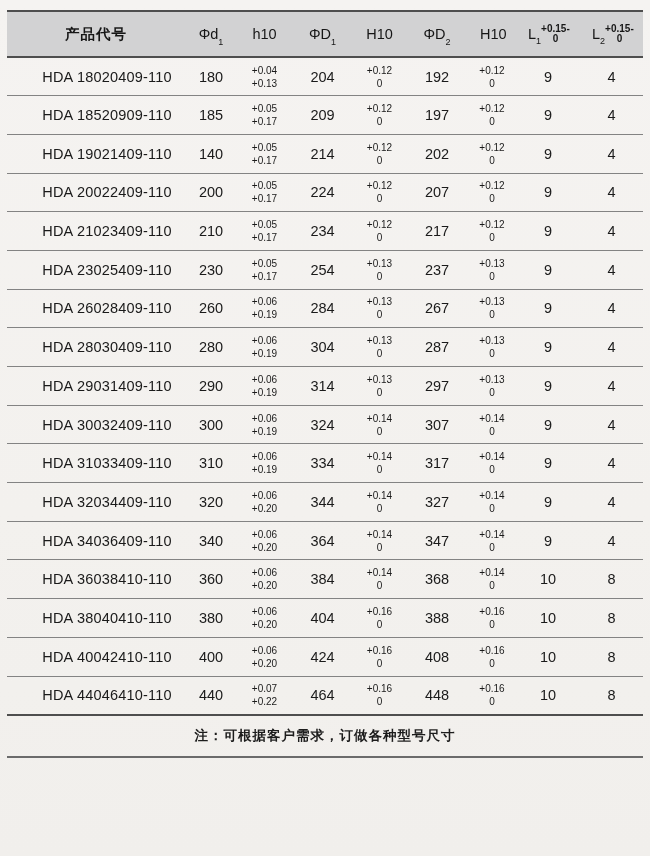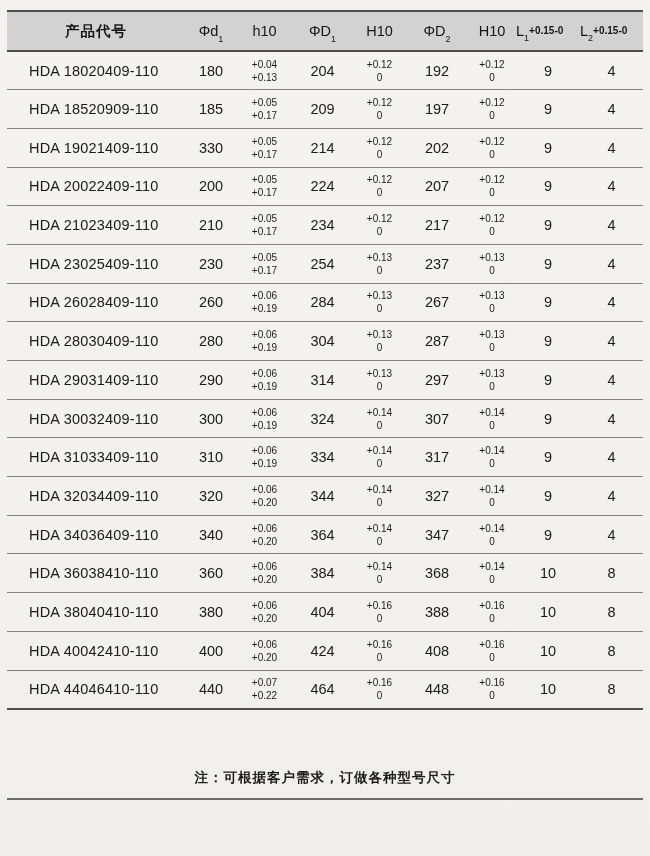--- a/index.html
+++ b/index.html
@@ -30,21 +30,21 @@
   thead tr {
     background: #d2d2d3;
     height: 40px;
     border-bottom: 2px solid #4e4e4e;
   }
   th {
     font-weight: normal;
     font-size: 14.5px;
     text-align: center;
     vertical-align: middle;
-    padding: 0;
+    padding: 12px;
     color: #161616;
   }
   th.code-head {
     font-weight: bold;
     letter-spacing: 1px;
   }
   sub.idx {
     font-size: 9px;
     line-height: 0;
     position: relative;
@@ -69,42 +69,41 @@
     border-bottom: 2px solid #4e4e4e;
   }
   td {
     padding: 0;
     text-align: center;
     vertical-align: middle;
     font-size: 14.5px;
     color: #1a1a1a;
   }
   td.code {
-    text-align: left;
+    text-align: center;
     padding-left: 22px;
     letter-spacing: 0.2px;
     white-space: nowrap;
   }
   td.tol {
     font-size: 10px;
   }
   td.tol .t-top,
   td.tol .t-bot {
     display: block;
     line-height: 13px;
   }
   .note-bar {
     width: 636px;
     height: 42px;
     display: flex;
     align-items: center;
     justify-content: center;
     border-bottom: 2px solid #6b6b6b;
     box-sizing: border-box;
-    margin-top: 48px;
   }
   .note-text {
     font-size: 13.5px;
     font-weight: bold;
     letter-spacing: 1px;
     color: #1c1c1c;
   }
 </style>
 </head>
 <body>
@@ -184,21 +183,21 @@
     <td class="tol">
             <span class="t-top">+0.12</span>
             <span class="t-bot">0</span>
           </td>
     <td class="num">9</td>
     <td class="num">4</td>
   </tr>
 
   <tr>
     <td class="code">HDA 19021409-110</td>
-    <td class="num">330</td>
+    <td class="num">140</td>
     <td class="tol">
             <span class="t-top">+0.05</span>
             <span class="t-bot">+0.17</span>
           </td>
     <td class="num">214</td>
     <td class="tol">
             <span class="t-top">+0.12</span>
             <span class="t-bot">0</span>
           </td>
     <td class="num">202</td>

